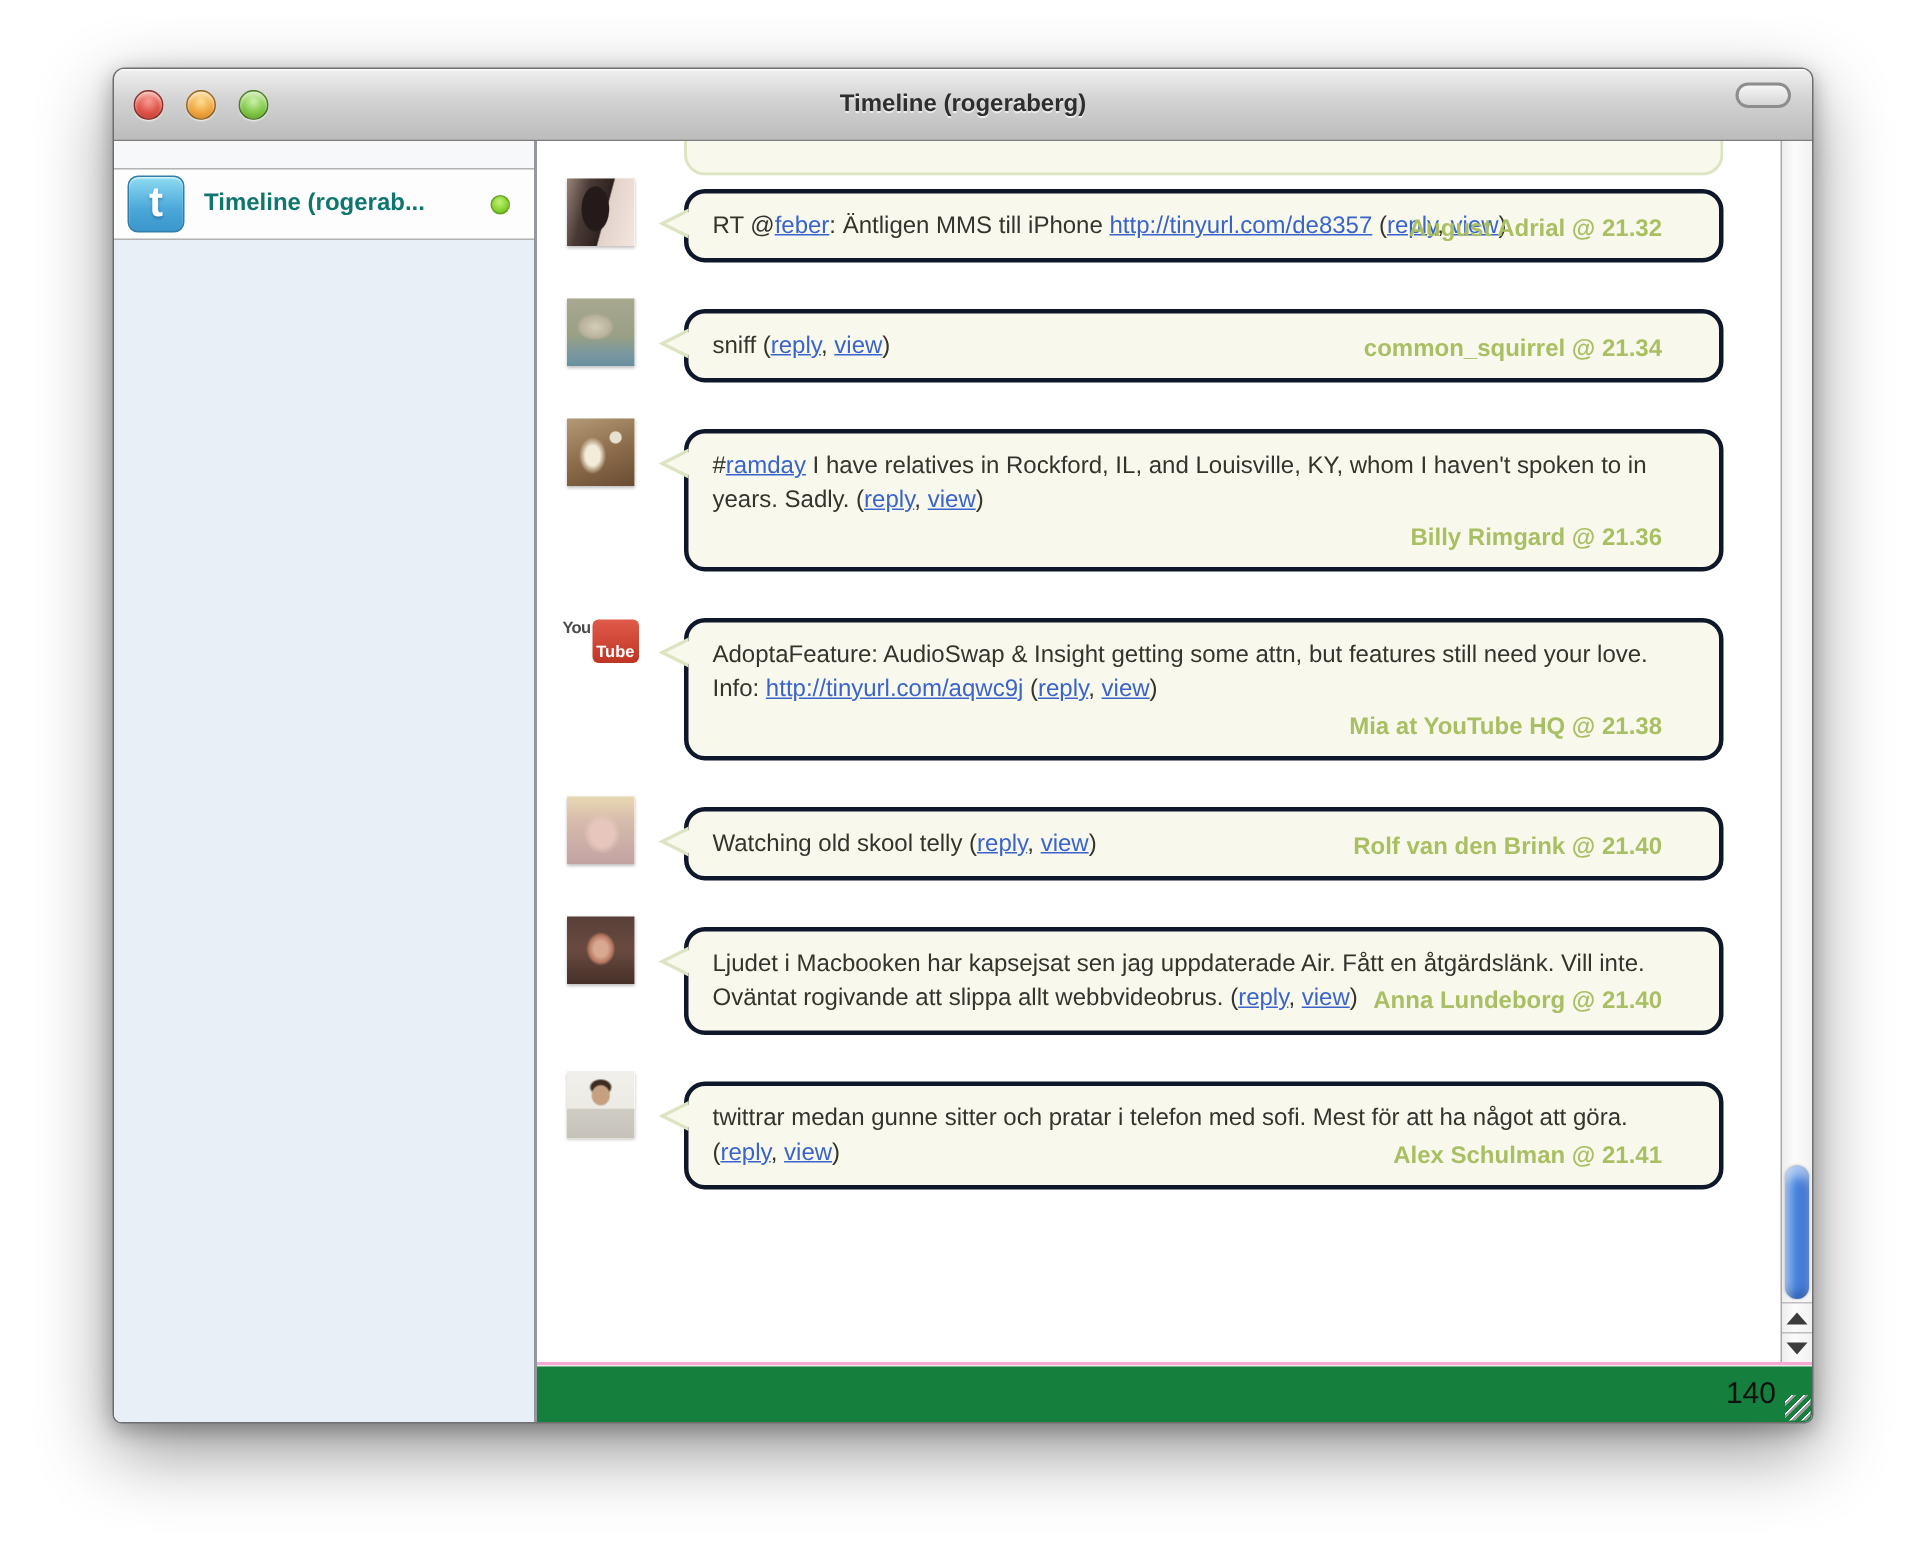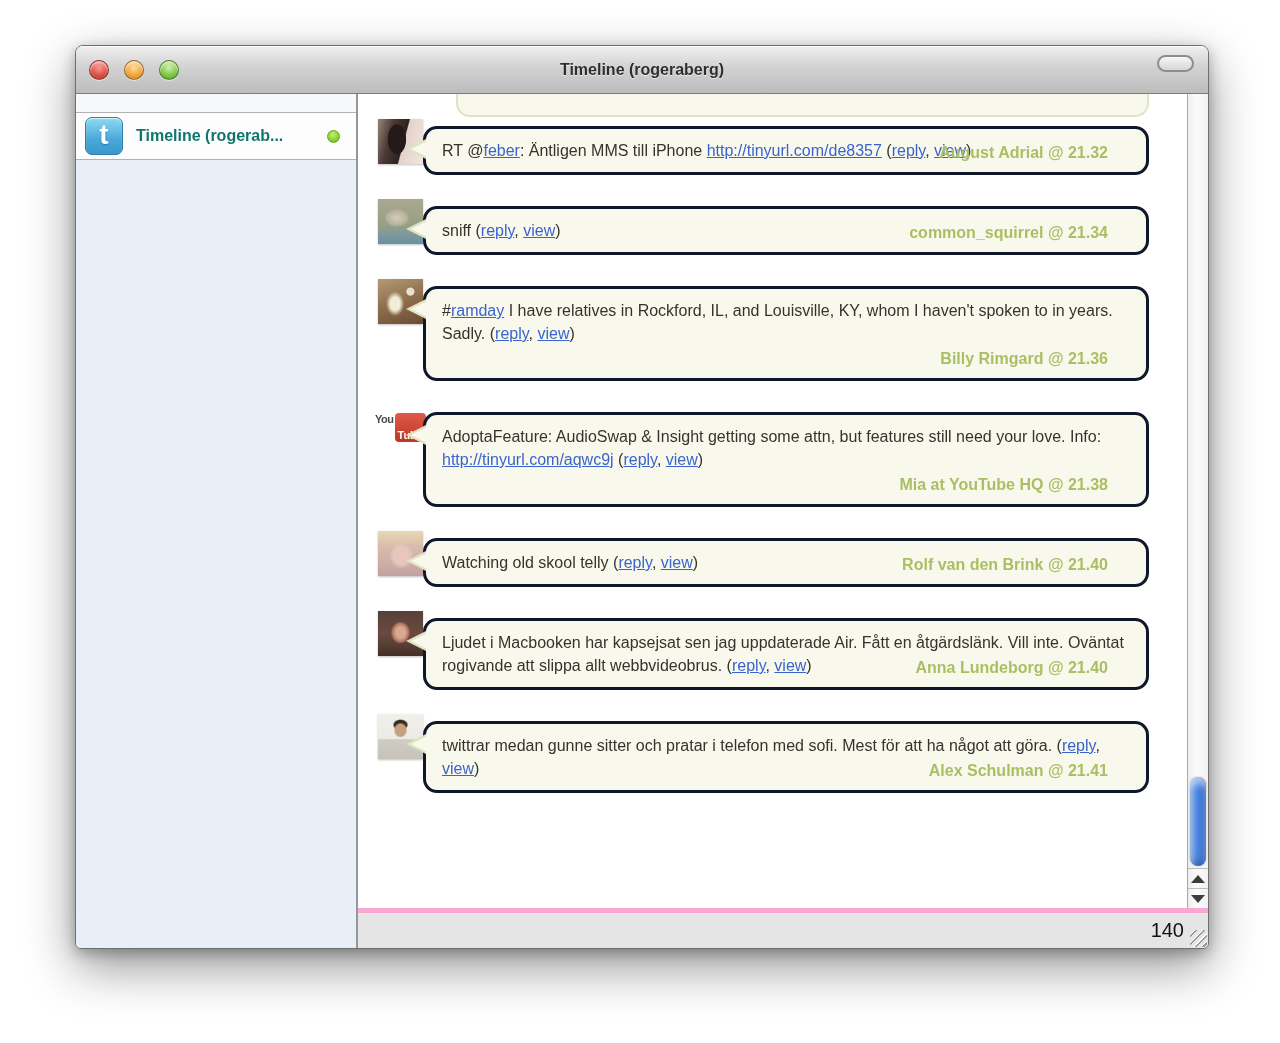--- a/index.html
+++ b/index.html
@@ -68,21 +68,21 @@
   .tweet-list { flex:1; background:#ffffff; overflow:hidden; padding-top:0; }
 
   .partial-bubble {
     margin:0 38px 2px 98px; height:23px;
     background:#f8f9ec; border:2px solid #dde4c2; border-top:none;
     border-radius:0 0 14px 14px;
   }
 
   .tweet-row { display:flex; align-items:flex-start; margin:0 38px 24px 20px; }
   .avatar {
-    width:45px; height:45px; flex:none; 
+    width:45px; height:45px; flex:none; margin-right:33px;
     box-shadow:0 1px 2px rgba(0,0,0,.25); background:#ccc;
   }
   .bubble {
     flex:1; position:relative; margin-top:7px;
     background:#f8f9ec; border:3px solid #0f172a; border-radius:14px;
     padding:10px 16px 10px 16px;
     font-size:16px; line-height:23px; color:#35342c;
   }
   .bubble.own-line { padding-bottom:33px; }
   .bubble::before, .bubble::after { content:""; position:absolute; width:0; height:0; border:10px solid transparent; }
@@ -133,21 +133,21 @@
     background:linear-gradient(to right, #8ab6f2 0%, #4a86e0 45%, #2f66cc 100%);
     box-shadow:inset 0 7px 7px rgba(255,255,255,.55), inset 0 -4px 6px rgba(0,30,90,.3), 0 0 2px rgba(0,0,0,.3);
     cursor:pointer;
   }
   .scroll-btn { height:20px; flex:none; border-top:1px solid #bdbdbd; display:flex; align-items:center; justify-content:center; cursor:pointer; }
   .arr-up { width:0; height:0; border-left:7px solid transparent; border-right:7px solid transparent; border-bottom:8px solid #3c3c3c; }
   .arr-down { width:0; height:0; border-left:7px solid transparent; border-right:7px solid transparent; border-top:8px solid #3c3c3c; }
 
   
   .statusbar {
-    height:40px; flex:none; background:#e5e5e5; border-top:5px solid #f9a8d4;
+    height:40px; flex:none; background:#15803d; border-top:2px solid #f9a8d4;
     box-shadow:inset 0 1px 0 #e8e8e8; position:relative;
     display:flex; align-items:center; justify-content:flex-end; padding-right:24px;
   }
   .char-count { font-size:20px; color:#111; }
   .resize-grip {
     position:absolute; right:1px; bottom:1px; width:17px; height:17px; cursor:nwse-resize;
     background:repeating-linear-gradient(135deg, transparent 0 3px, #ffffff 3px 4px, #9a9a9a 4px 5.5px);
   }
 </style>
 </head>

